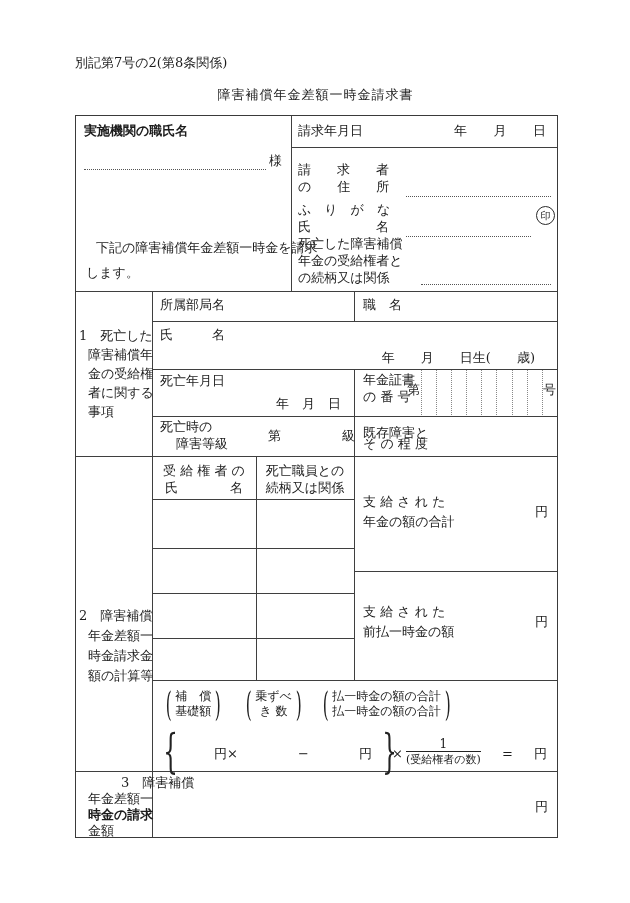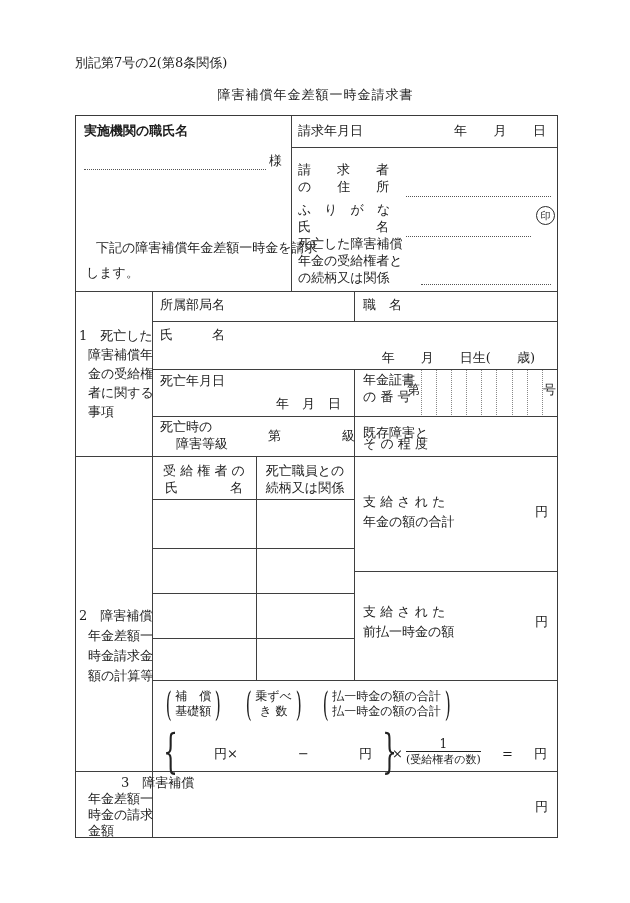--- a/index.html
+++ b/index.html
@@ -189,20 +189,20 @@
     <div class="frac" style="left:330px;top:621px;">
       <div class="num">1</div>
       <div class="den">(受給権者の数)</div>
     </div>
     <div class="abs" style="left:426px;top:630px;">=</div>
     <div class="abs" style="left:458px;top:630px;">円</div>
 
     <div class="abs lblblock" style="left:3px;top:659px;width:72px;">
       <div style="line-height:16px;margin-left:42px;">3　障害補償</div>
       <div style="line-height:16px;">年金差額一</div>
-      <div style="line-height:16px;">時金の請求</div>
+      <div style="line-height:16px;font-weight:bold;">時金の請求</div>
       <div style="line-height:16px;">金額</div>
     </div>
     <div class="field" style="left:77px;top:656px;width:380px;height:63px;"></div>
     <div class="abs" style="left:459px;top:683px;">円</div>
 
   </div>
 </div>
 
 </body></html>

